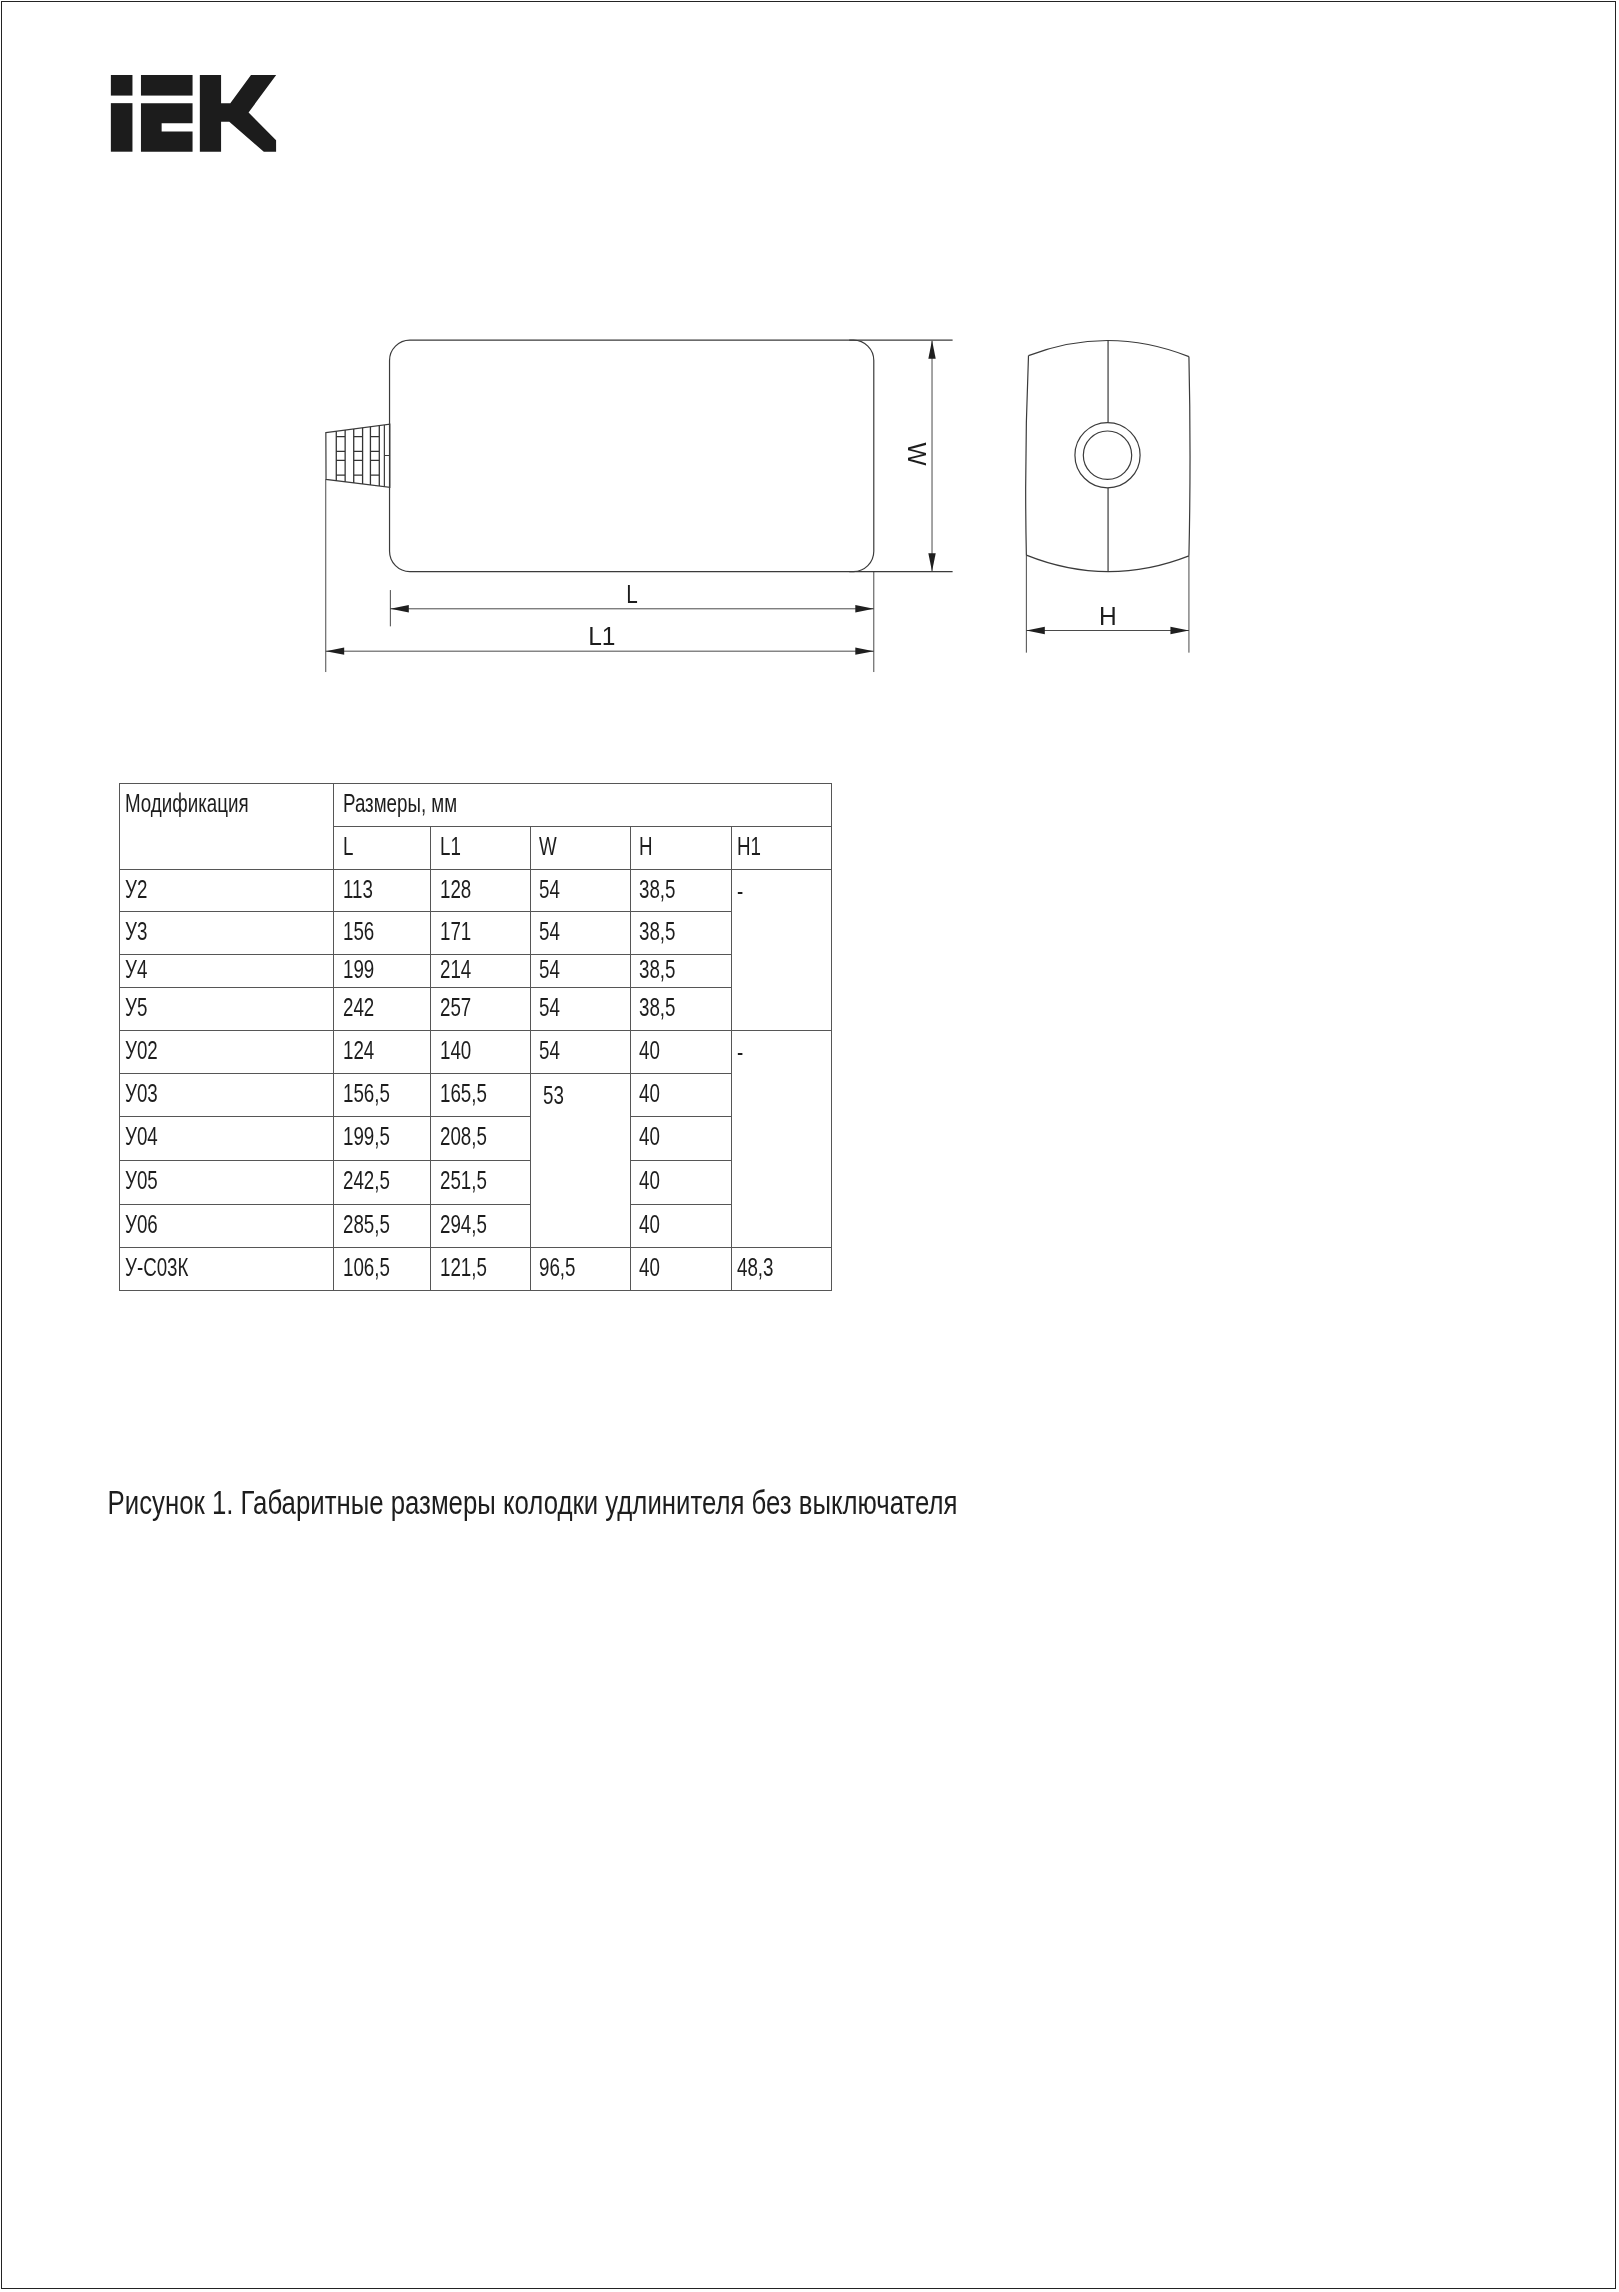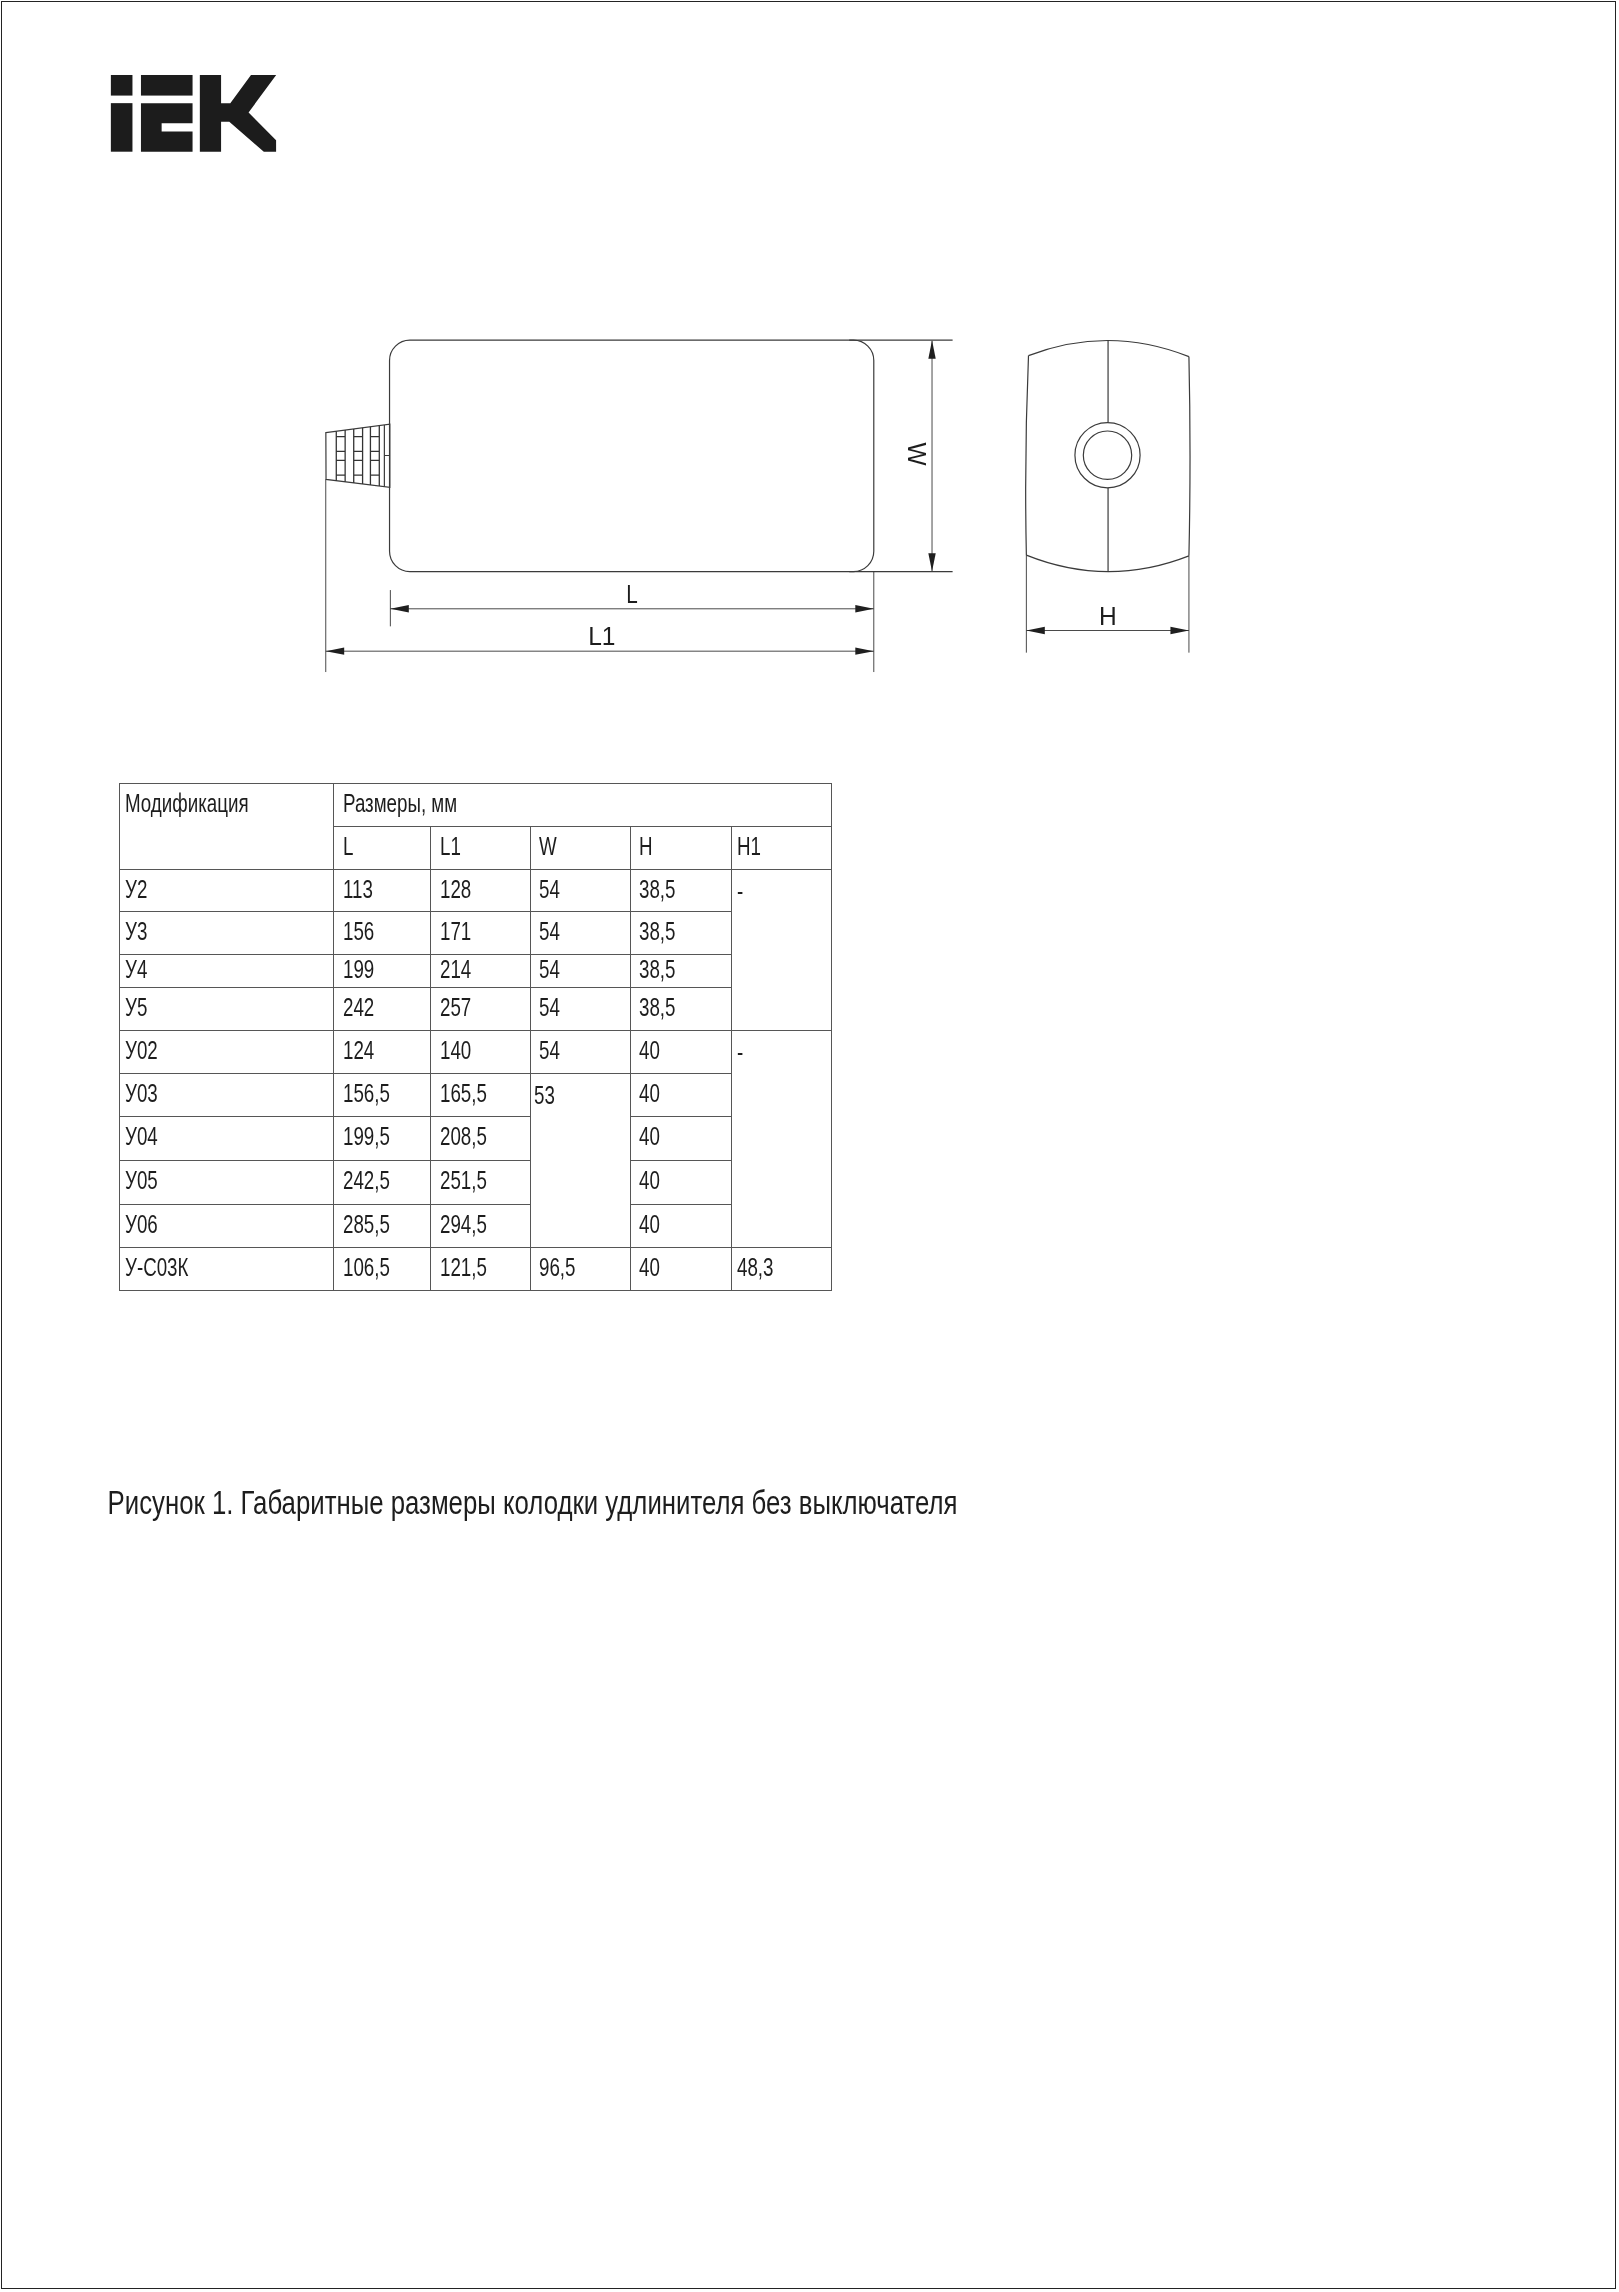--- a/index.html
+++ b/index.html
@@ -188,21 +188,21 @@
           <td><span>140</span></td>
           <td style="padding-left:8.3px"><span>54</span></td>
           <td style="padding-left:8.3px"><span>40</span></td>
           <td rowspan="5" class="tp" style="line-height:43px;padding-left:4.6px"><span>-</span></td>
         </tr>
 
   <tr style="height:43px">
           <td style="padding-left:4.6px"><span>У03</span></td>
           <td><span>156,5</span></td>
           <td><span>165,5</span></td>
-          <td rowspan="4" class="tp" style="line-height:43px;padding-left:3px"><span>53</span></td>
+          <td rowspan="4" class="tp" style="line-height:43px;padding-left:12px"><span>53</span></td>
           <td style="padding-left:8.3px"><span>40</span></td>
         </tr>
 
   <tr style="height:44px">
           <td style="padding-left:4.6px"><span>У04</span></td>
           <td><span>199,5</span></td>
           <td><span>208,5</span></td>
           <td style="padding-left:8.3px"><span>40</span></td>
         </tr>
 

